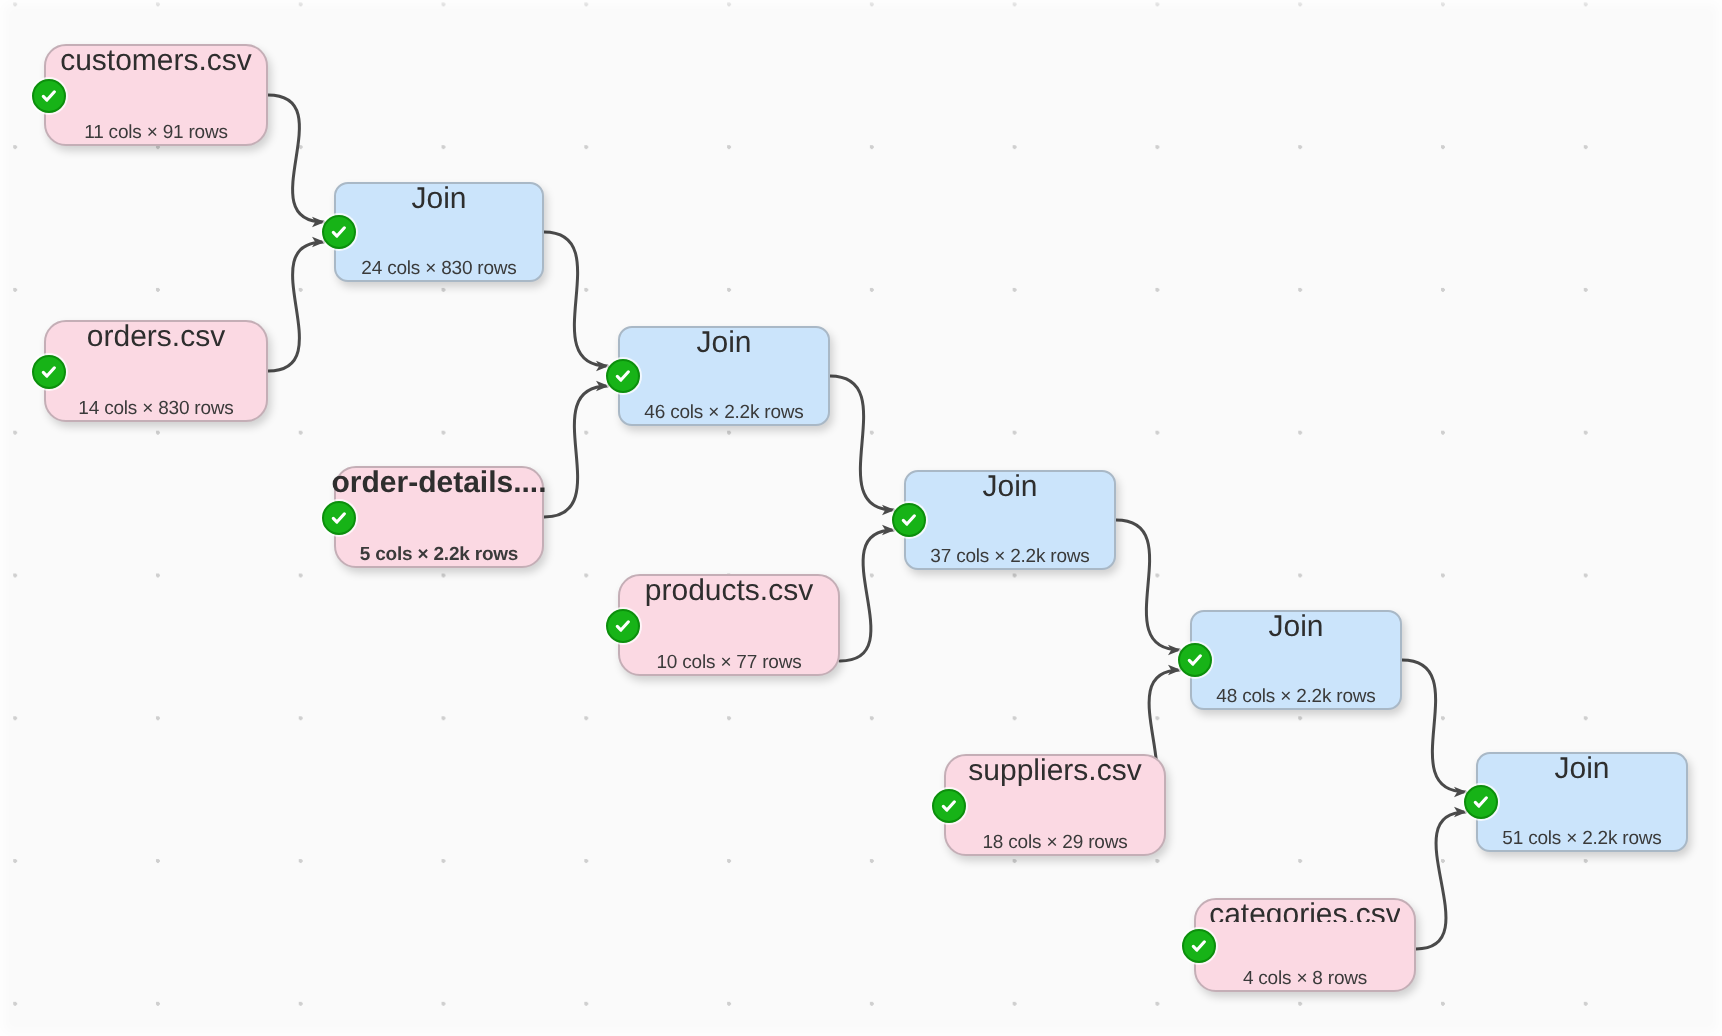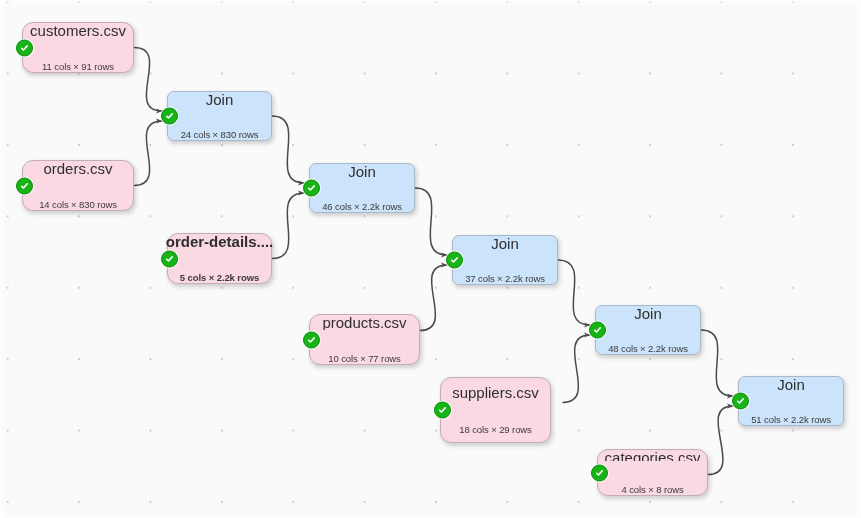--- a/index.html
+++ b/index.html
@@ -160,39 +160,39 @@
   </div>
       <div class="node join" style="left: 309px; top: 163px; width: 106px; height: 50px;">
     <span class="status">
       <svg width="9" height="9" viewBox="0 0 12 12" aria-hidden="true">
         <path d="M2.2 6.3 L4.6 8.7 L9.6 3.2" stroke="#ffffff" stroke-width="2.1" fill="none" stroke-linecap="round" stroke-linejoin="round"></path>
       </svg>
     </span>
     <div class="title">Join</div>
     <div class="meta">46 cols × 2.2k rows</div>
   </div>
-      <div class="node file" style="left: 309px; top: 314px; width: 111px; height: 51px;">
+      <div class="node file" style="left: 309px; top: 287px; width: 111px; height: 51px;">
     <span class="status">
       <svg width="9" height="9" viewBox="0 0 12 12" aria-hidden="true">
         <path d="M2.2 6.3 L4.6 8.7 L9.6 3.2" stroke="#ffffff" stroke-width="2.1" fill="none" stroke-linecap="round" stroke-linejoin="round"></path>
       </svg>
     </span>
     <div class="title">products.csv</div>
     <div class="meta">10 cols × 77 rows</div>
   </div>
       <div class="node join" style="left: 452px; top: 235px; width: 106px; height: 50px;">
     <span class="status">
       <svg width="9" height="9" viewBox="0 0 12 12" aria-hidden="true">
         <path d="M2.2 6.3 L4.6 8.7 L9.6 3.2" stroke="#ffffff" stroke-width="2.1" fill="none" stroke-linecap="round" stroke-linejoin="round"></path>
       </svg>
     </span>
     <div class="title">Join</div>
     <div class="meta">37 cols × 2.2k rows</div>
   </div>
-      <div class="node file" style="left: 440px; top: 377px; width: 111px; height: 66px;">
+      <div class="node file" style="left: 472px; top: 377px; width: 111px; height: 51px;">
     <span class="status">
       <svg width="9" height="9" viewBox="0 0 12 12" aria-hidden="true">
         <path d="M2.2 6.3 L4.6 8.7 L9.6 3.2" stroke="#ffffff" stroke-width="2.1" fill="none" stroke-linecap="round" stroke-linejoin="round"></path>
       </svg>
     </span>
     <div class="title">suppliers.csv</div>
     <div class="meta">18 cols × 29 rows</div>
   </div>
       <div class="node join" style="left: 595px; top: 305px; width: 106px; height: 50px;">
     <span class="status">

